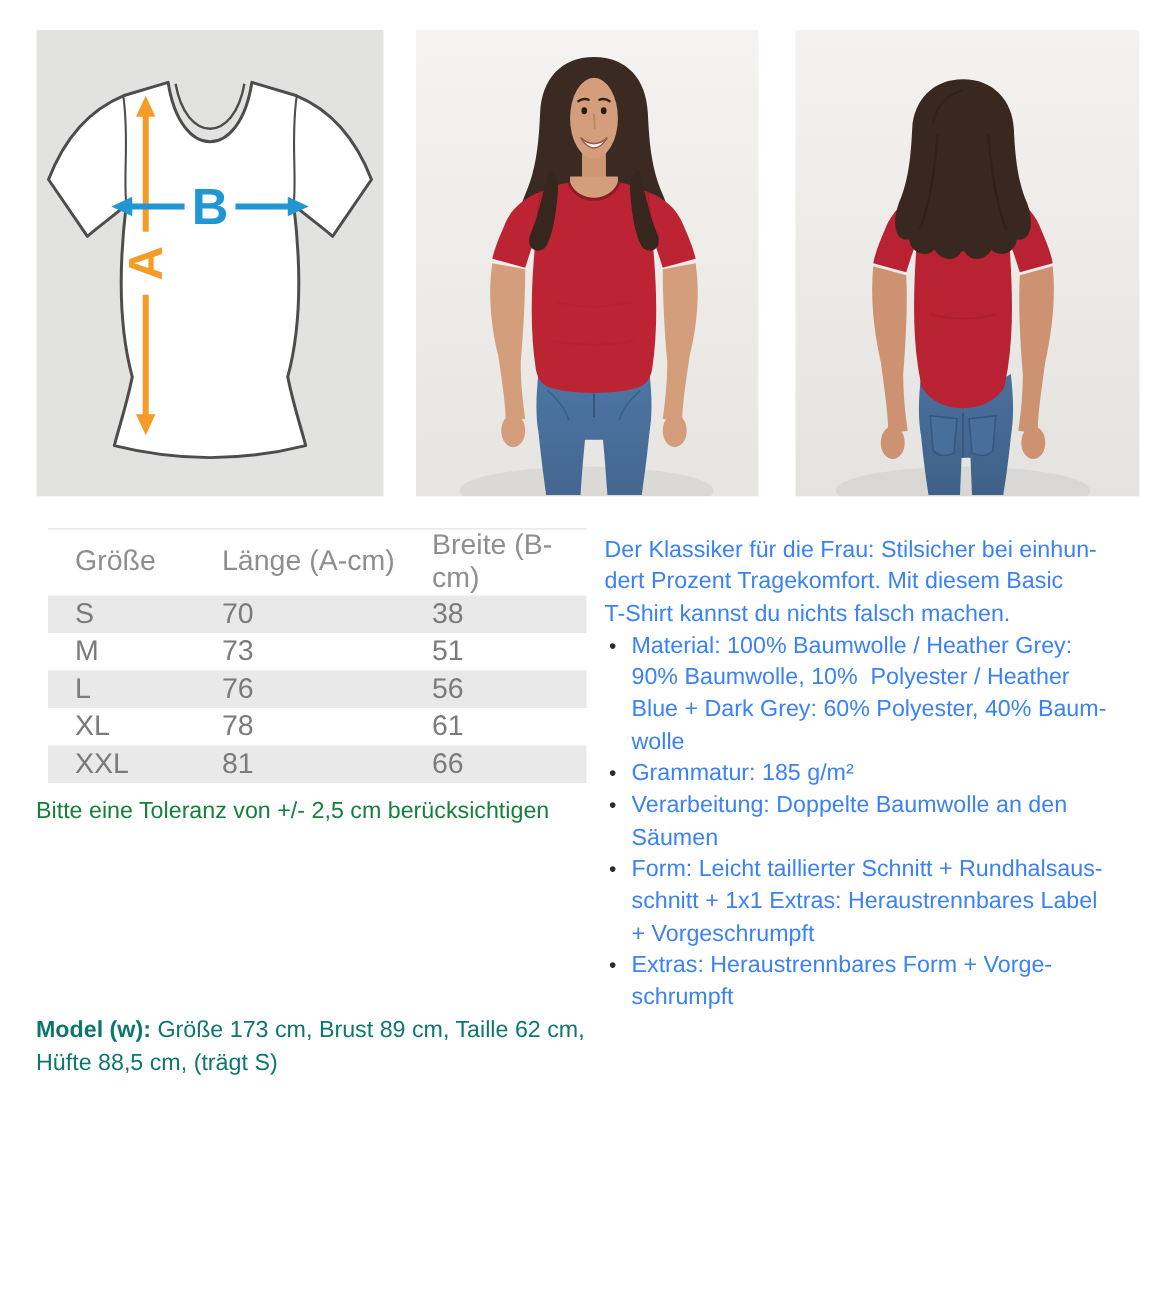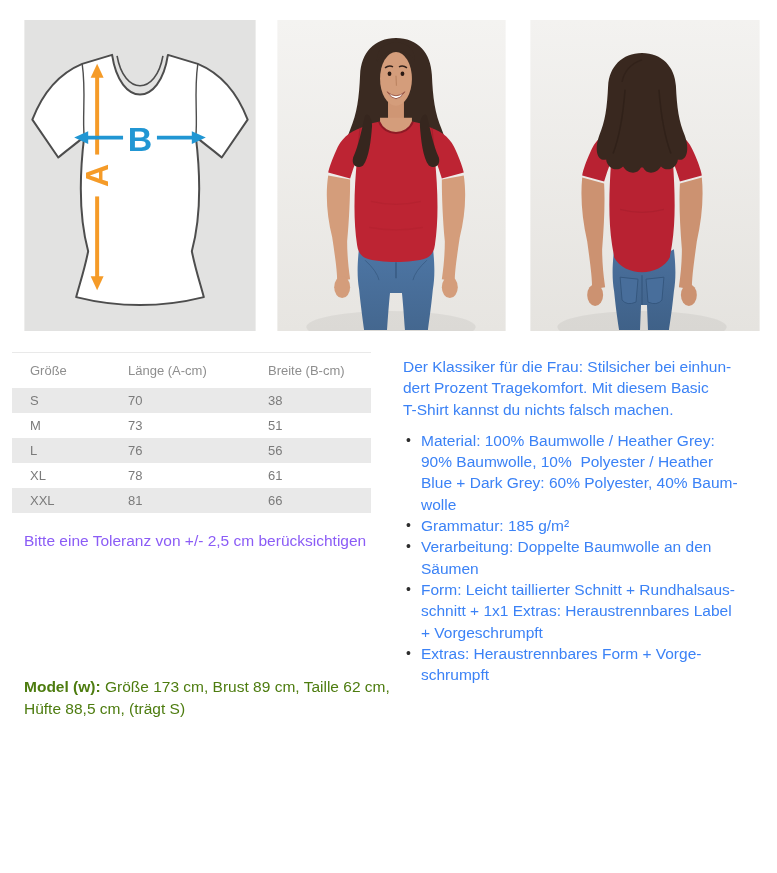--- a/index.html
+++ b/index.html
@@ -13,41 +13,41 @@
 
   
   .panel { position:absolute; top:20px; height:311px; }
   .panel svg { display:block; width:100%; height:100%; }
   #diagram-panel { left:24px;  width:232px; }
   #front-panel   { left:277px; width:229px; }
   #back-panel    { left:530px; width:230px; }
 
   
   table.size-table {
-    position:absolute; left:12px; top:352px; width:359px;
+    position:absolute; left:32px; top:352px; width:359px;
     border-collapse:collapse; table-layout:fixed;
-    font-size:13px;
+    font-size:19px;
   }
   table.size-table thead th {
     height:35px; font-weight:normal; color:#8e8e8e; text-align:left;
     border-top:1px solid #e9e9e9; vertical-align:middle;
   }
   table.size-table tbody td { height:25px; color:#7b7b7b; vertical-align:middle; }
   table.size-table th:first-child, table.size-table td:first-child { padding-left:18px; }
   table.size-table tbody tr:nth-child(odd) { background:#e9e9e9; }
 
   
-  .tolerance-note { position:absolute; left:24px; top:532px; font-size:15.5px; color:#8b5cf6; white-space:pre; }
-  .model-info { position:absolute; left:24px; top:676px; width:368px; font-size:15.5px; line-height:22px; color:#4d7c0f; }
+  .tolerance-note { position:absolute; left:24px; top:532px; font-size:15.5px; color:#15803d; white-space:pre; }
+  .model-info { position:absolute; left:24px; top:676px; width:368px; font-size:15.5px; line-height:22px; color:#0f766e; }
   .model-info .lbl { font-weight:bold; }
 
   
   .desc { position:absolute; left:403px; top:356px; width:374px; font-size:15.5px; line-height:21.3px; color:#3b82f6; }
   .desc .line { white-space:pre; }
-  ul.bullets { list-style:none; margin-top:10px; }
+  ul.bullets { list-style:none; }
   ul.bullets li { position:relative; padding-left:18px; }
   ul.bullets li::before { content:"•"; position:absolute; left:3px; top:0; font-size:14px; color:#2d2d2d; }
 </style>
 </head>
 <body>
 
 <div class="canvas">
 
   <div class="panel" id="diagram-panel">
     <svg viewBox="0 0 232 312">

